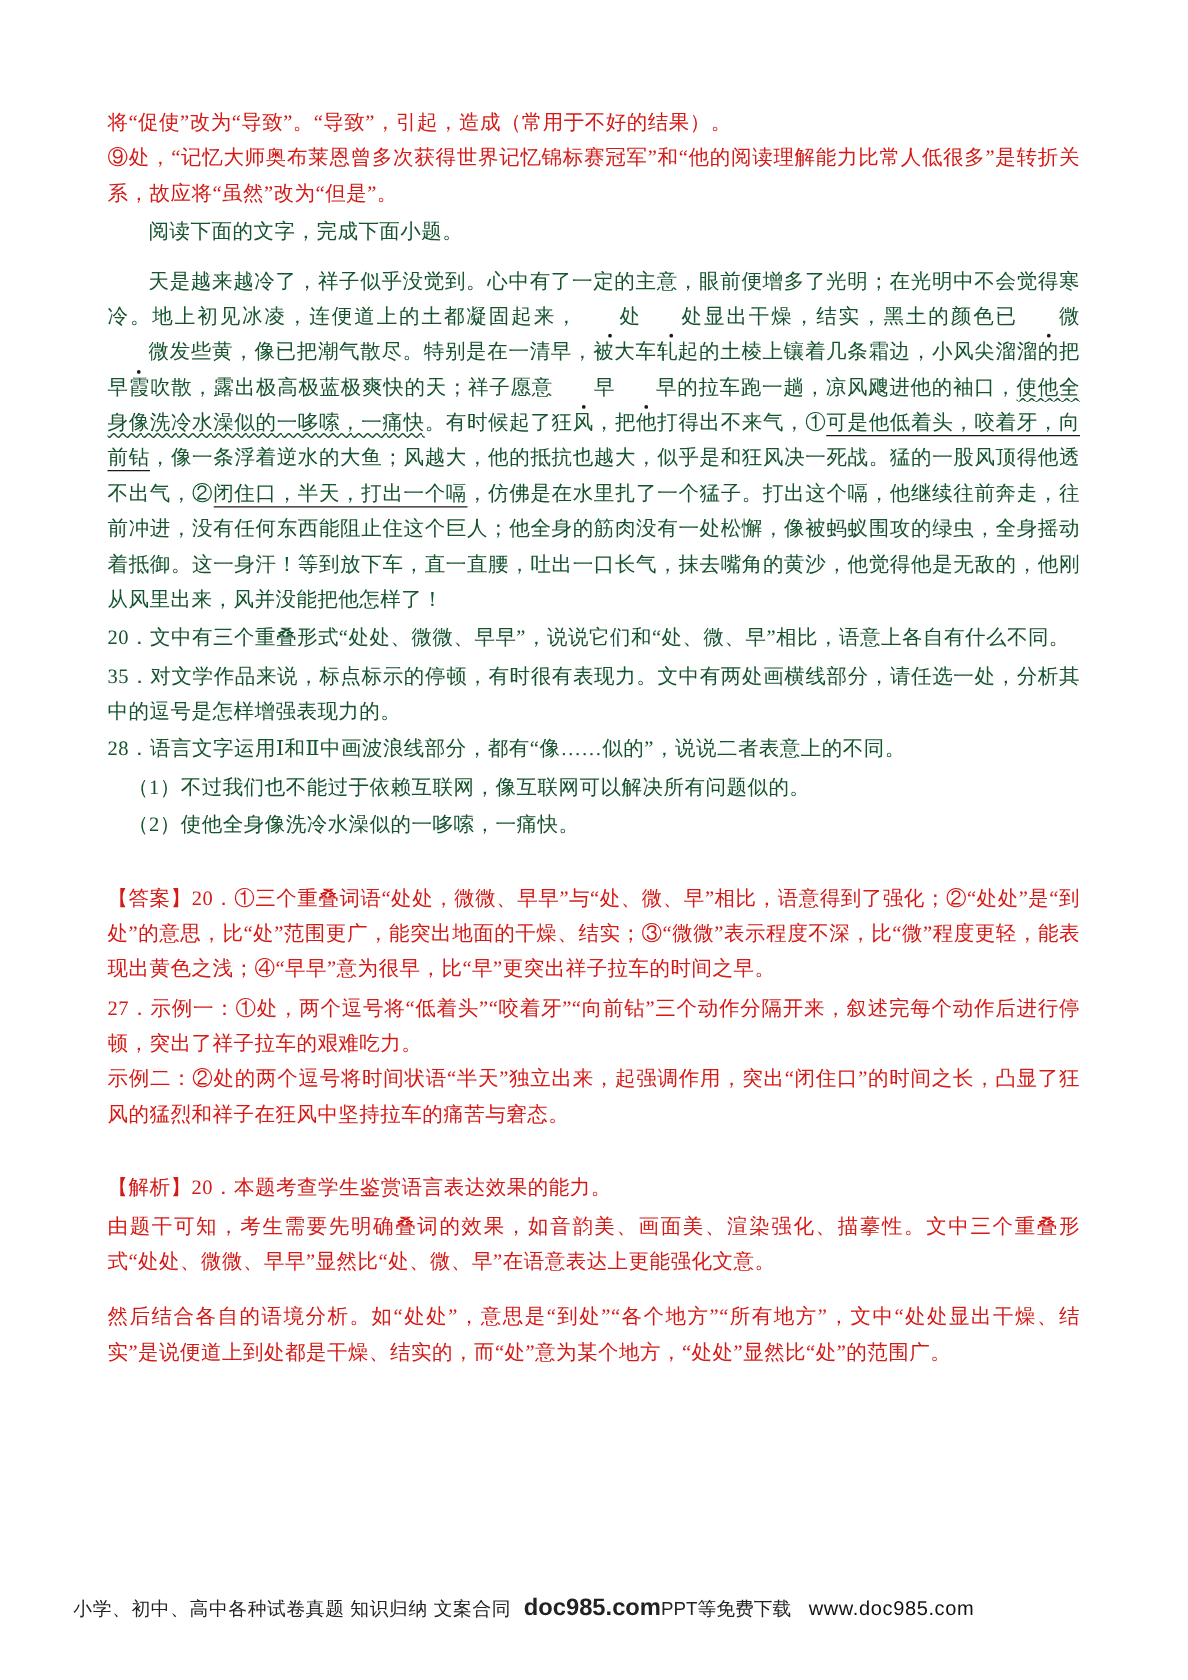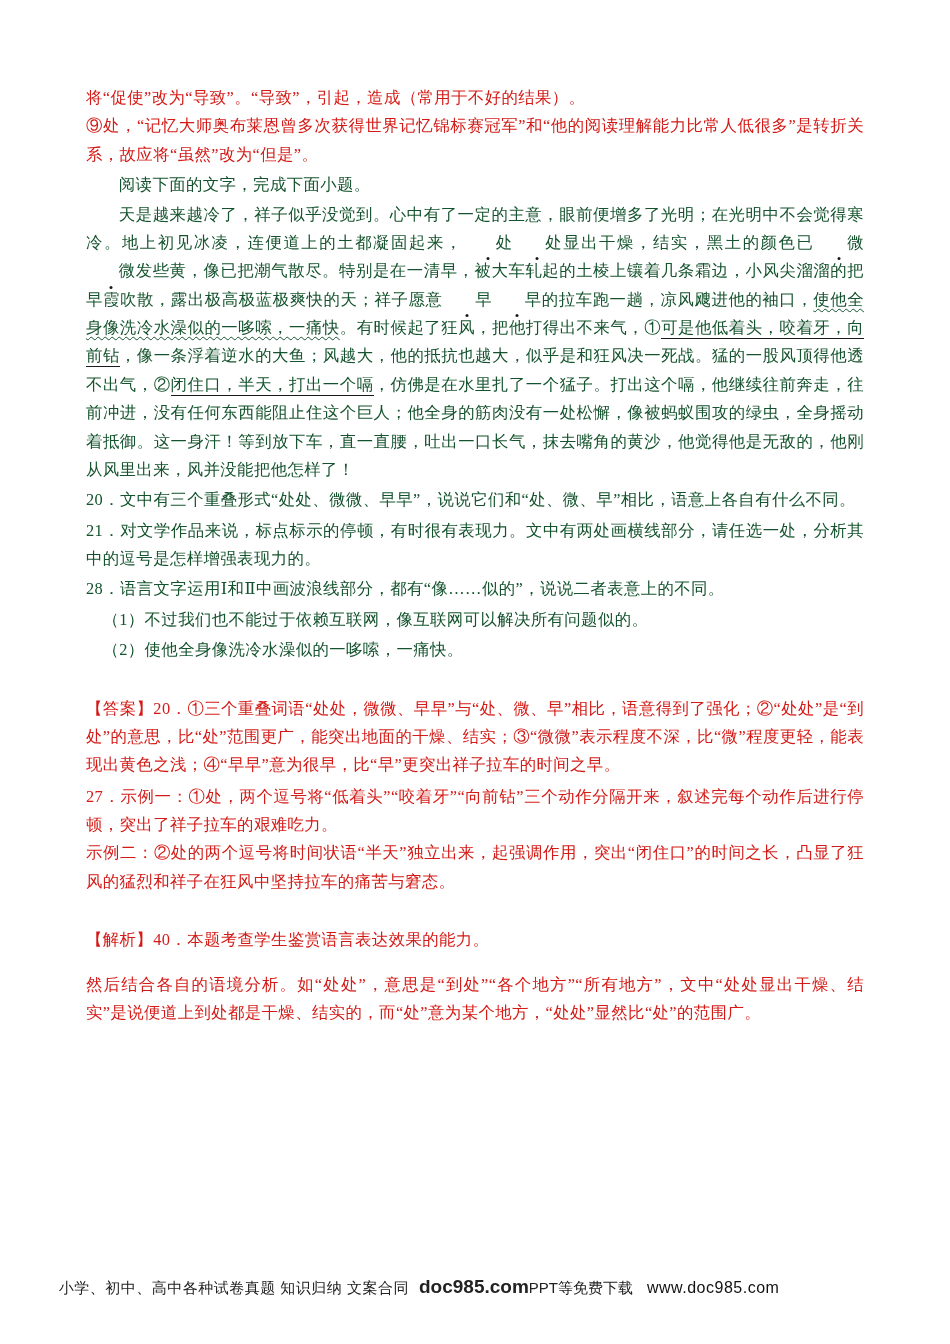--- a/index.html
+++ b/index.html
@@ -83,38 +83,39 @@
 </head>
 <body>
 
 <div class="page">
 
   <p class="red">将“促使”改为“导致”。“导致”，引起，造成（常用于不好的结果）。</p>
   <p class="red">⑨处，“记忆大师奥布莱恩曾多次获得世界记忆锦标赛冠军”和“他的阅读理解能力比常人低很多”是转折关系，故应将“虽然”改为“但是”。</p>
 
   <p class="blk indent2" style="margin-top:2px;">阅读下面的文字，完成下面小题。</p>
 
-  <p class="blk indent2" style="margin-top:1px;">
+  <p class="blk indent2" style="margin-top:11px;">
     <span>天是越来越冷了，祥子似乎没觉到。心中有了一定的主意，眼前便增多了光明；在光明中不会觉得寒冷。地上初见冰凌，连便道上的土都凝固起来，<span class="dotted">处</span><span class="dotted">处</span>显出干燥，结实，黑土的颜色已<span class="dotted">微</span><span class="dotted">微</span>发些黄，像已把潮气散尽。特别是在一清早，被大车轧起的土棱上镶着几条霜边，小风尖溜溜的把早霞吹散，露出极高极蓝极爽快的天；祥子愿意<span class="dotted">早</span><span class="dotted">早</span>的拉车跑一趟，凉风飕进他的袖口，<span class="wave">使他全身像洗冷水澡似的一哆嗦，一痛快</span>。有时候起了狂风，把他打得出不来气，①<span class="uline">可是他低着头，咬着牙，向前钻</span>，像一条浮着逆水的大鱼；风越大，他的抵抗也越大，似乎是和狂风决一死战。猛的一股风顶得他透不出气，②<span class="uline">闭住口，半天，打出一个嗝</span>，仿佛是在水里扎了一个猛子。打出这个嗝，他继续往前奔走，往前冲进，没有任何东西能阻止住这个巨人；他全身的筋肉没有一处松懈，像被蚂蚁围攻的绿虫，全身摇动着抵御。这一身汗！等到放下车，直一直腰，吐出一口长气，抹去嘴角的黄沙，他觉得他是无敌的，他刚从风里出来，风并没能把他怎样了！</span>
   </p>
 
   <p class="blk q-line">20．文中有三个重叠形式“处处、微微、早早”，说说它们和“处、微、早”相比，语意上各自有什么不同。</p>
-  <p class="blk q-line">21．对文学作品来说，标点标示的停顿，有时很有表现力。文中有两处画横线部分，请任选一处，分析其中的逗号是怎样增强表现力的。</p>
+  <p class="blk q-line">35．对文学作品来说，标点标示的停顿，有时很有表现力。文中有两处画横线部分，请任选一处，分析其中的逗号是怎样增强表现力的。</p>
   <p class="blk q-line">28．语言文字运用Ⅰ和Ⅱ中画波浪线部分，都有“像……似的”，说说二者表意上的不同。</p>
   <p class="blk q-line" style="text-indent:1em;">（1）不过我们也不能过于依赖互联网，像互联网可以解决所有问题似的。</p>
   <p class="blk q-line" style="text-indent:1em;">（2）使他全身像洗冷水澡似的一哆嗦，一痛快。</p>
 
   <div class="gap-lg"></div>
 
   <p class="red"><span>【答案】</span><span>20．①三个重叠词语“处处，微微、早早”与“处、微、早”相比，语意得到了强化；②“处处”是“到处”的意思，比“处”范围更广，能突出地面的干燥、结实；③“微微”表示程度不深，比“微”程度更轻，能表现出黄色之浅；④“早早”意为很早，比“早”更突出祥子拉车的时间之早。</span></p>
   <p class="red" style="margin-top:3px;">27．示例一：①处，两个逗号将“低着头”“咬着牙”“向前钻”三个动作分隔开来，叙述完每个动作后进行停顿，突出了祥子拉车的艰难吃力。</p>
   <p class="red">示例二：②处的两个逗号将时间状语“半天”独立出来，起强调作用，突出“闭住口”的时间之长，凸显了狂风的猛烈和祥子在狂风中坚持拉车的痛苦与窘态。</p>
 
   <div class="gap-lg"></div>
 
-  <p class="red"><span>【解析】</span><span>40．本题考查学生鉴赏语言表达效果的能力。</span></p>
+  <p class="red"><span>【解析】</span><span>20．本题考查学生鉴赏语言表达效果的能力。</span></p>
+  <p class="red" style="margin-top:2px;">由题干可知，考生需要先明确叠词的效果，如音韵美、画面美、渲染强化、描摹性。文中三个重叠形式“处处、微微、早早”显然比“处、微、早”在语意表达上更能强化文意。</p>
   <p class="red" style="margin-top:16px;">然后结合各自的语境分析。如“处处”，意思是“到处”“各个地方”“所有地方”，文中“处处显出干燥、结实”是说便道上到处都是干燥、结实的，而“处”意为某个地方，“处处”显然比“处”的范围广。</p>
 
 </div>
 
 <div class="footer">
   <span class="lead">小学、初中、高中各种试卷真题  知识归纳  文案合同</span><span class="doc"><span>doc985.com</span><span style="font-weight:normal;font-size:15px;">PPT等免费下载</span></span><span class="url">www.doc985.com</span>
 </div>
 
 </body></html>

